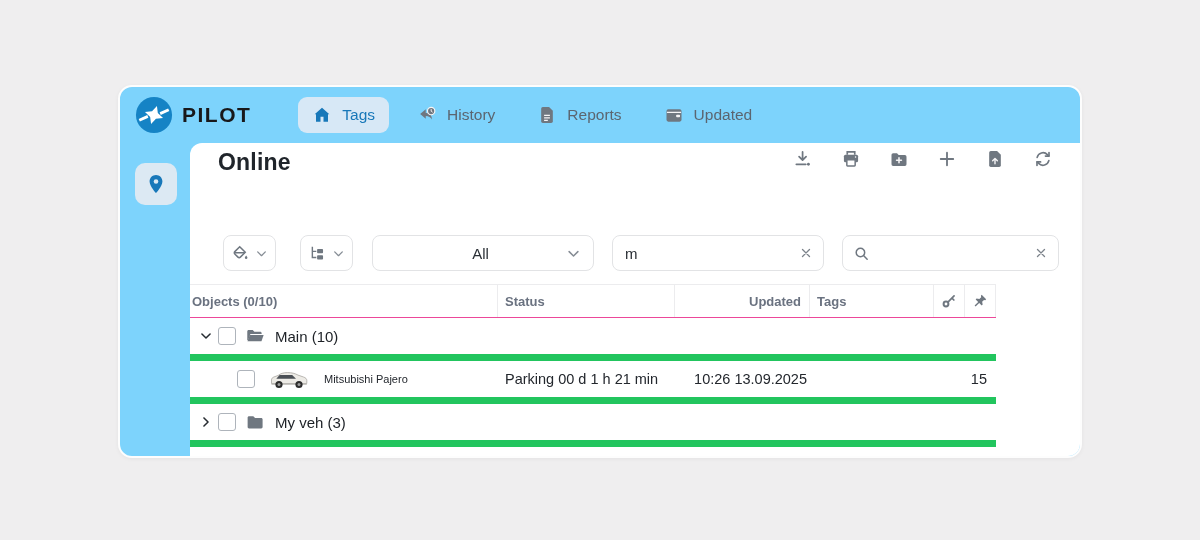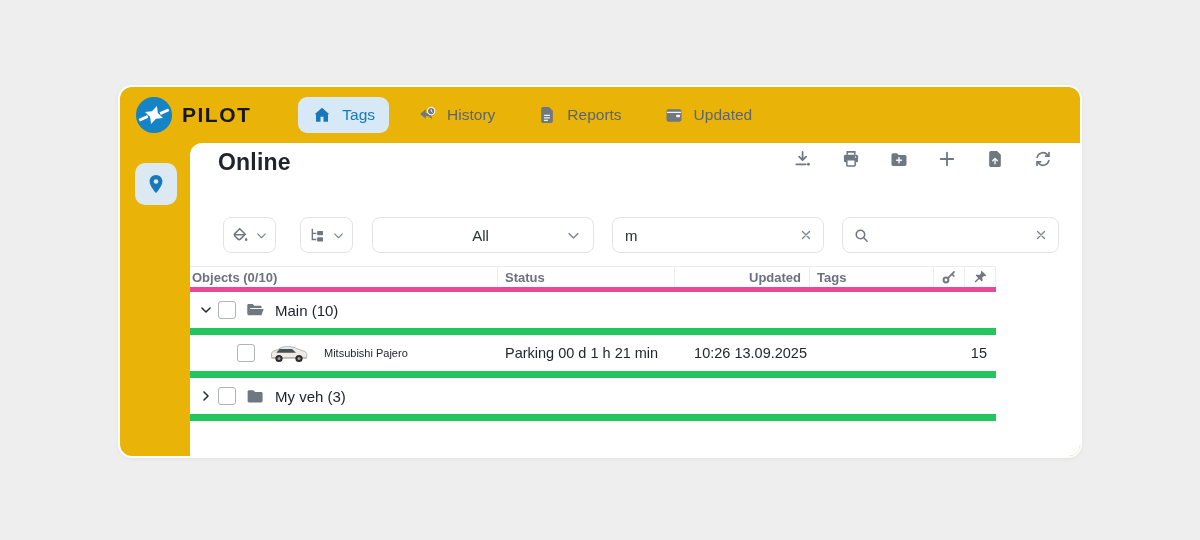--- a/index.html
+++ b/index.html
@@ -7,21 +7,21 @@
   body {
     font-family:"Liberation Sans", sans-serif;
     background:#efeeef;
     position:relative;
     overflow:hidden;
     color:#23272d;
   }
   .card {
     position:absolute; left:118px; top:85px;
     width:964px; height:373px;
-    background:#eab308;
+    background:#7dd3fc;
     border:2px solid #fdfdfd;
     border-radius:14px;
     overflow:hidden;
     box-shadow:0 1px 4px rgba(0,0,0,0.05);
   }
   
   .topbar { height:56px; display:flex; align-items:center; padding-left:15px; }
   .logo { display:flex; align-items:center; gap:9px; cursor:pointer; }
   .logo-text { font-size:21px; font-weight:800; letter-spacing:1.5px; color:#18181a; }
   .nav { display:flex; align-items:center; margin-left:47px; gap:14px; }
@@ -43,21 +43,21 @@
   .panel {
     flex:1; background:#ffffff; border-top-left-radius:12px;
     overflow:hidden;
   }
   
   .title-row { height:62px; display:flex; align-items:flex-start; padding:6px 27px 0 28px; }
   .page-title { font-size:23px; font-weight:600; color:#20252b; letter-spacing:0.2px; }
   .tools { display:flex; align-items:center; gap:28px; margin-left:auto; }
   .tool-btn { width:20px; height:20px; cursor:pointer; display:flex; align-items:center; justify-content:center; }
   
-  .filter-row { display:flex; align-items:flex-end; padding-left:33px; margin-top:12px; height:36px; }
+  .filter-row { display:flex; align-items:flex-end; padding-left:33px; margin-top:30px; height:36px; }
   .fbtn {
     height:36px; width:53px; background:#fff; border:1px solid #e2e3e5; border-radius:8px;
     display:flex; align-items:center; justify-content:center; gap:5px; cursor:pointer;
   }
   .fbtn + .fbtn { margin-left:24px; }
   .fselect {
     height:36px; width:222px; margin-left:19px;
     background:#fff; border:1px solid #e2e3e5; border-radius:8px;
     display:flex; align-items:center; cursor:pointer; position:relative;
   }
@@ -71,21 +71,21 @@
   .finput.search { width:217px; padding-left:10px; }
   .finput input {
     flex:1; min-width:0; border:none; outline:none; background:transparent;
     font-family:"Liberation Sans", sans-serif; font-size:15px; color:#2a2f35;
   }
   .finput .clear { cursor:pointer; display:flex; }
   .finput .mag { margin-right:8px; display:flex; }
   
   .table { width:806px; margin-top:13px; }
   .thead, .trow.object { display:grid; grid-template-columns:308px 177px 135px 124px 31px 31px; }
-  .thead { border-top:1px solid #ececee; border-bottom:5px solid #ec4899; height:26px; }
+  .thead { border-top:1px solid #ececee; border-bottom:1px solid #ec4899; height:34px; }
   .th {
     display:flex; align-items:center; font-size:13px; font-weight:700; color:#6a7280;
     border-right:1px solid #ececee; height:100%; cursor:pointer;
   }
   .th.objects { padding-left:2px; }
   .th.status, .th.tags { padding-left:7px; }
   .th.updated { justify-content:flex-end; padding-right:8px; }
   .th.icon-col { justify-content:center; }
   .trow { height:43px; border-bottom:7px solid #22c55e; cursor:pointer; }
   .trow.group { display:flex; align-items:center; padding-left:4px; }

